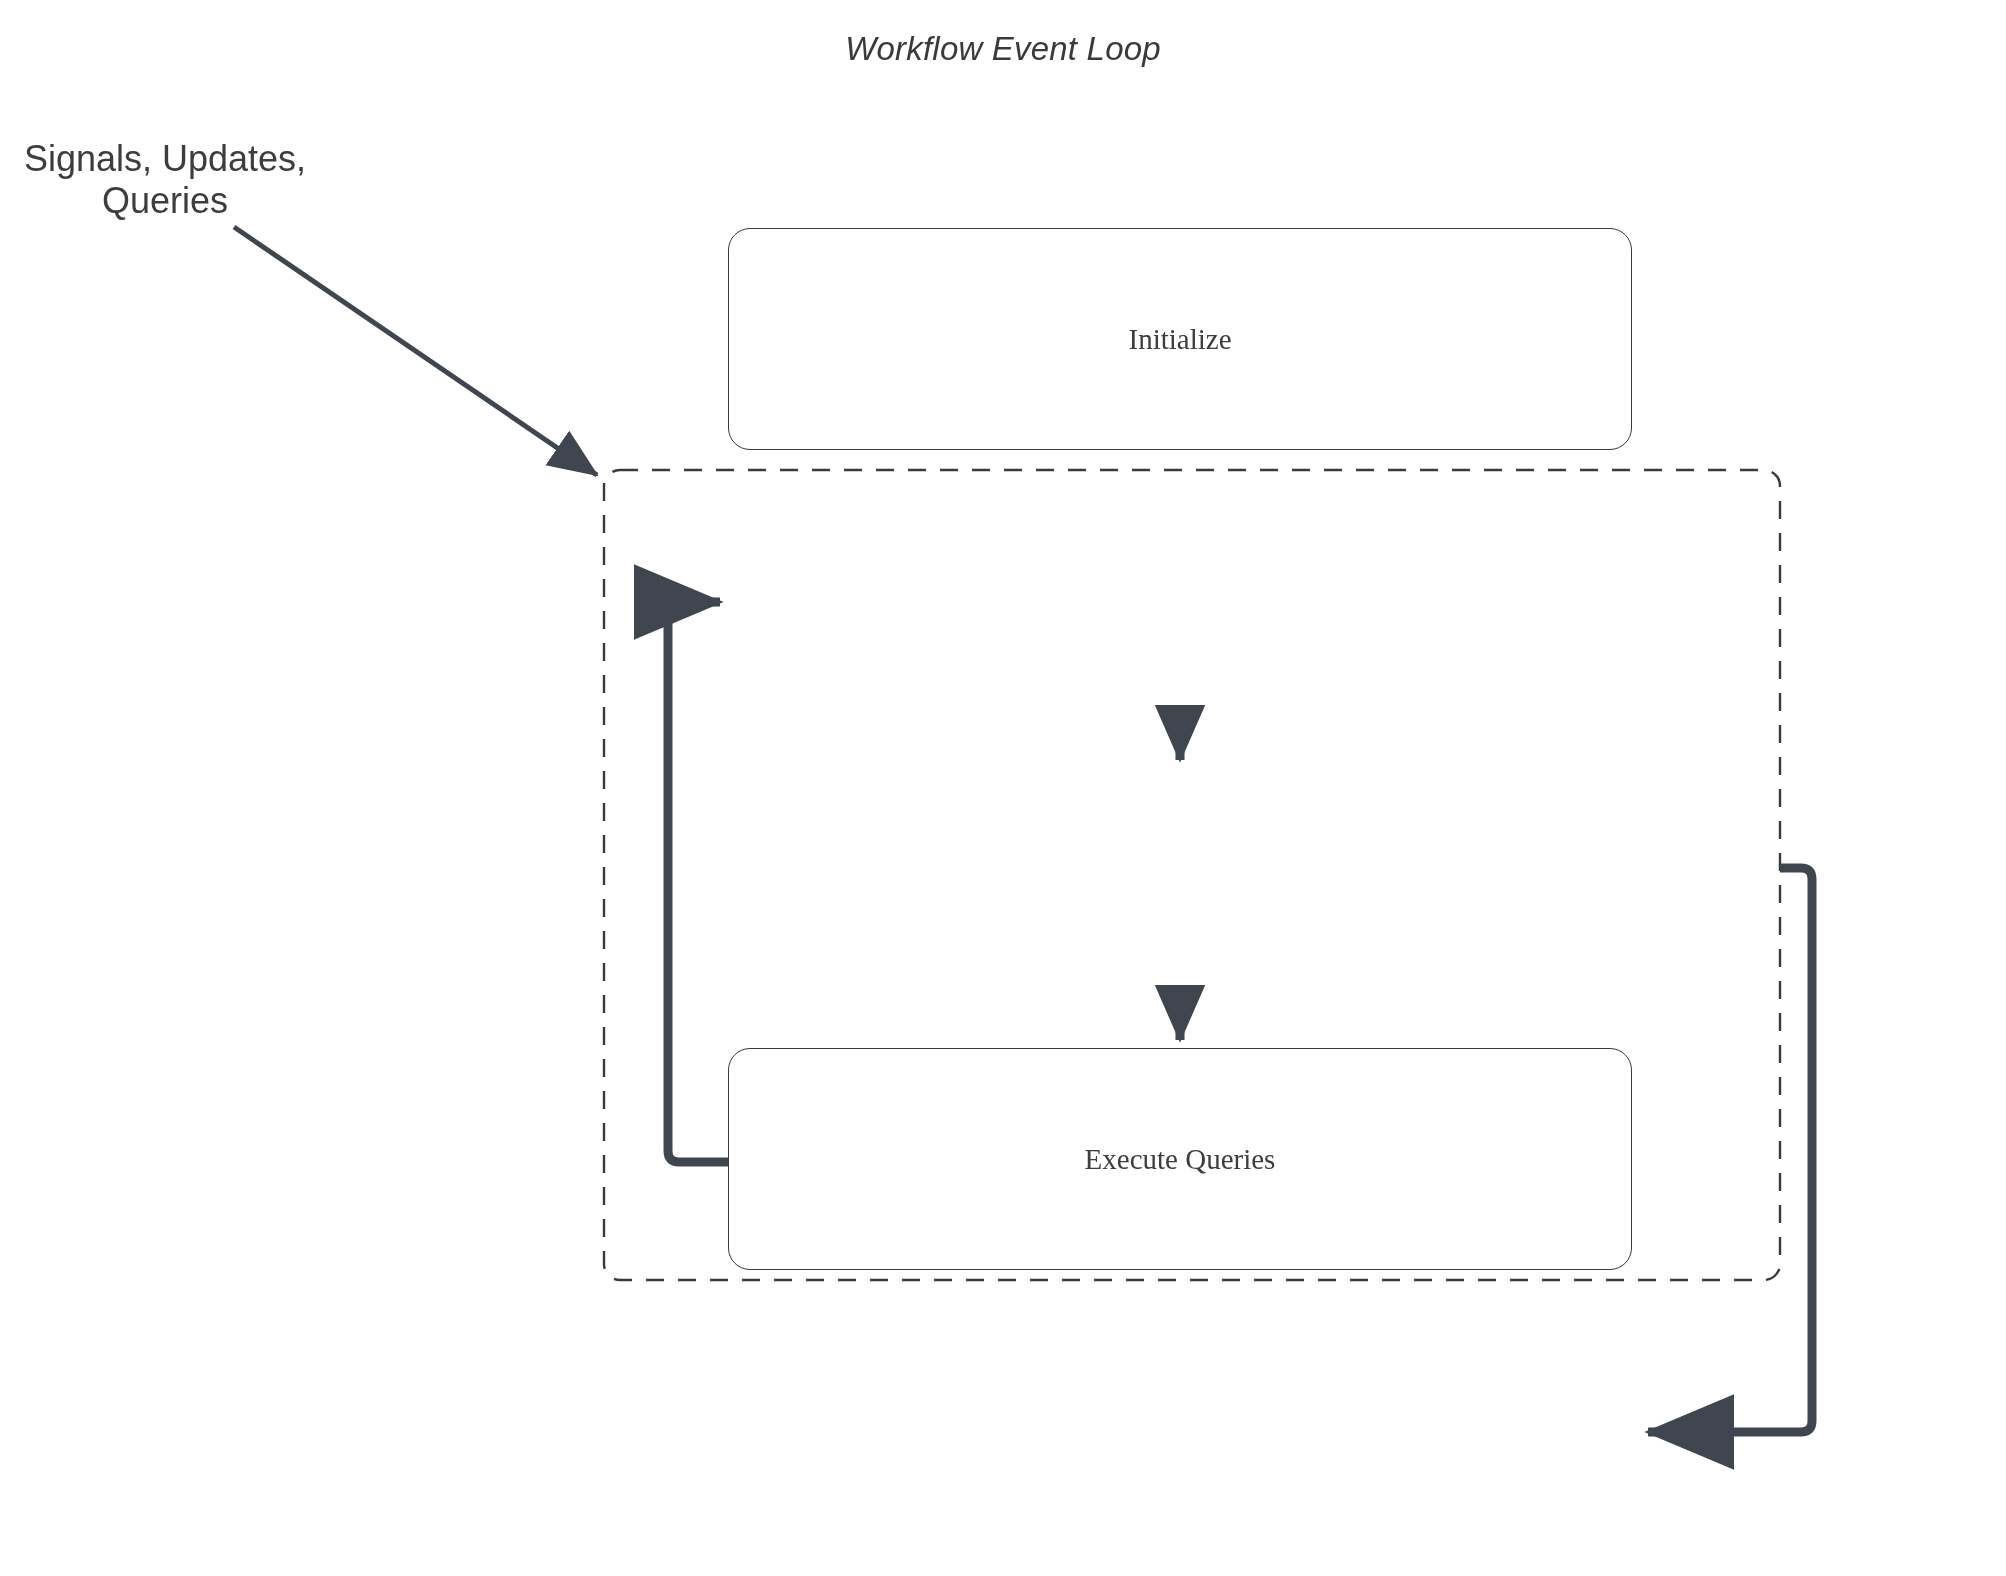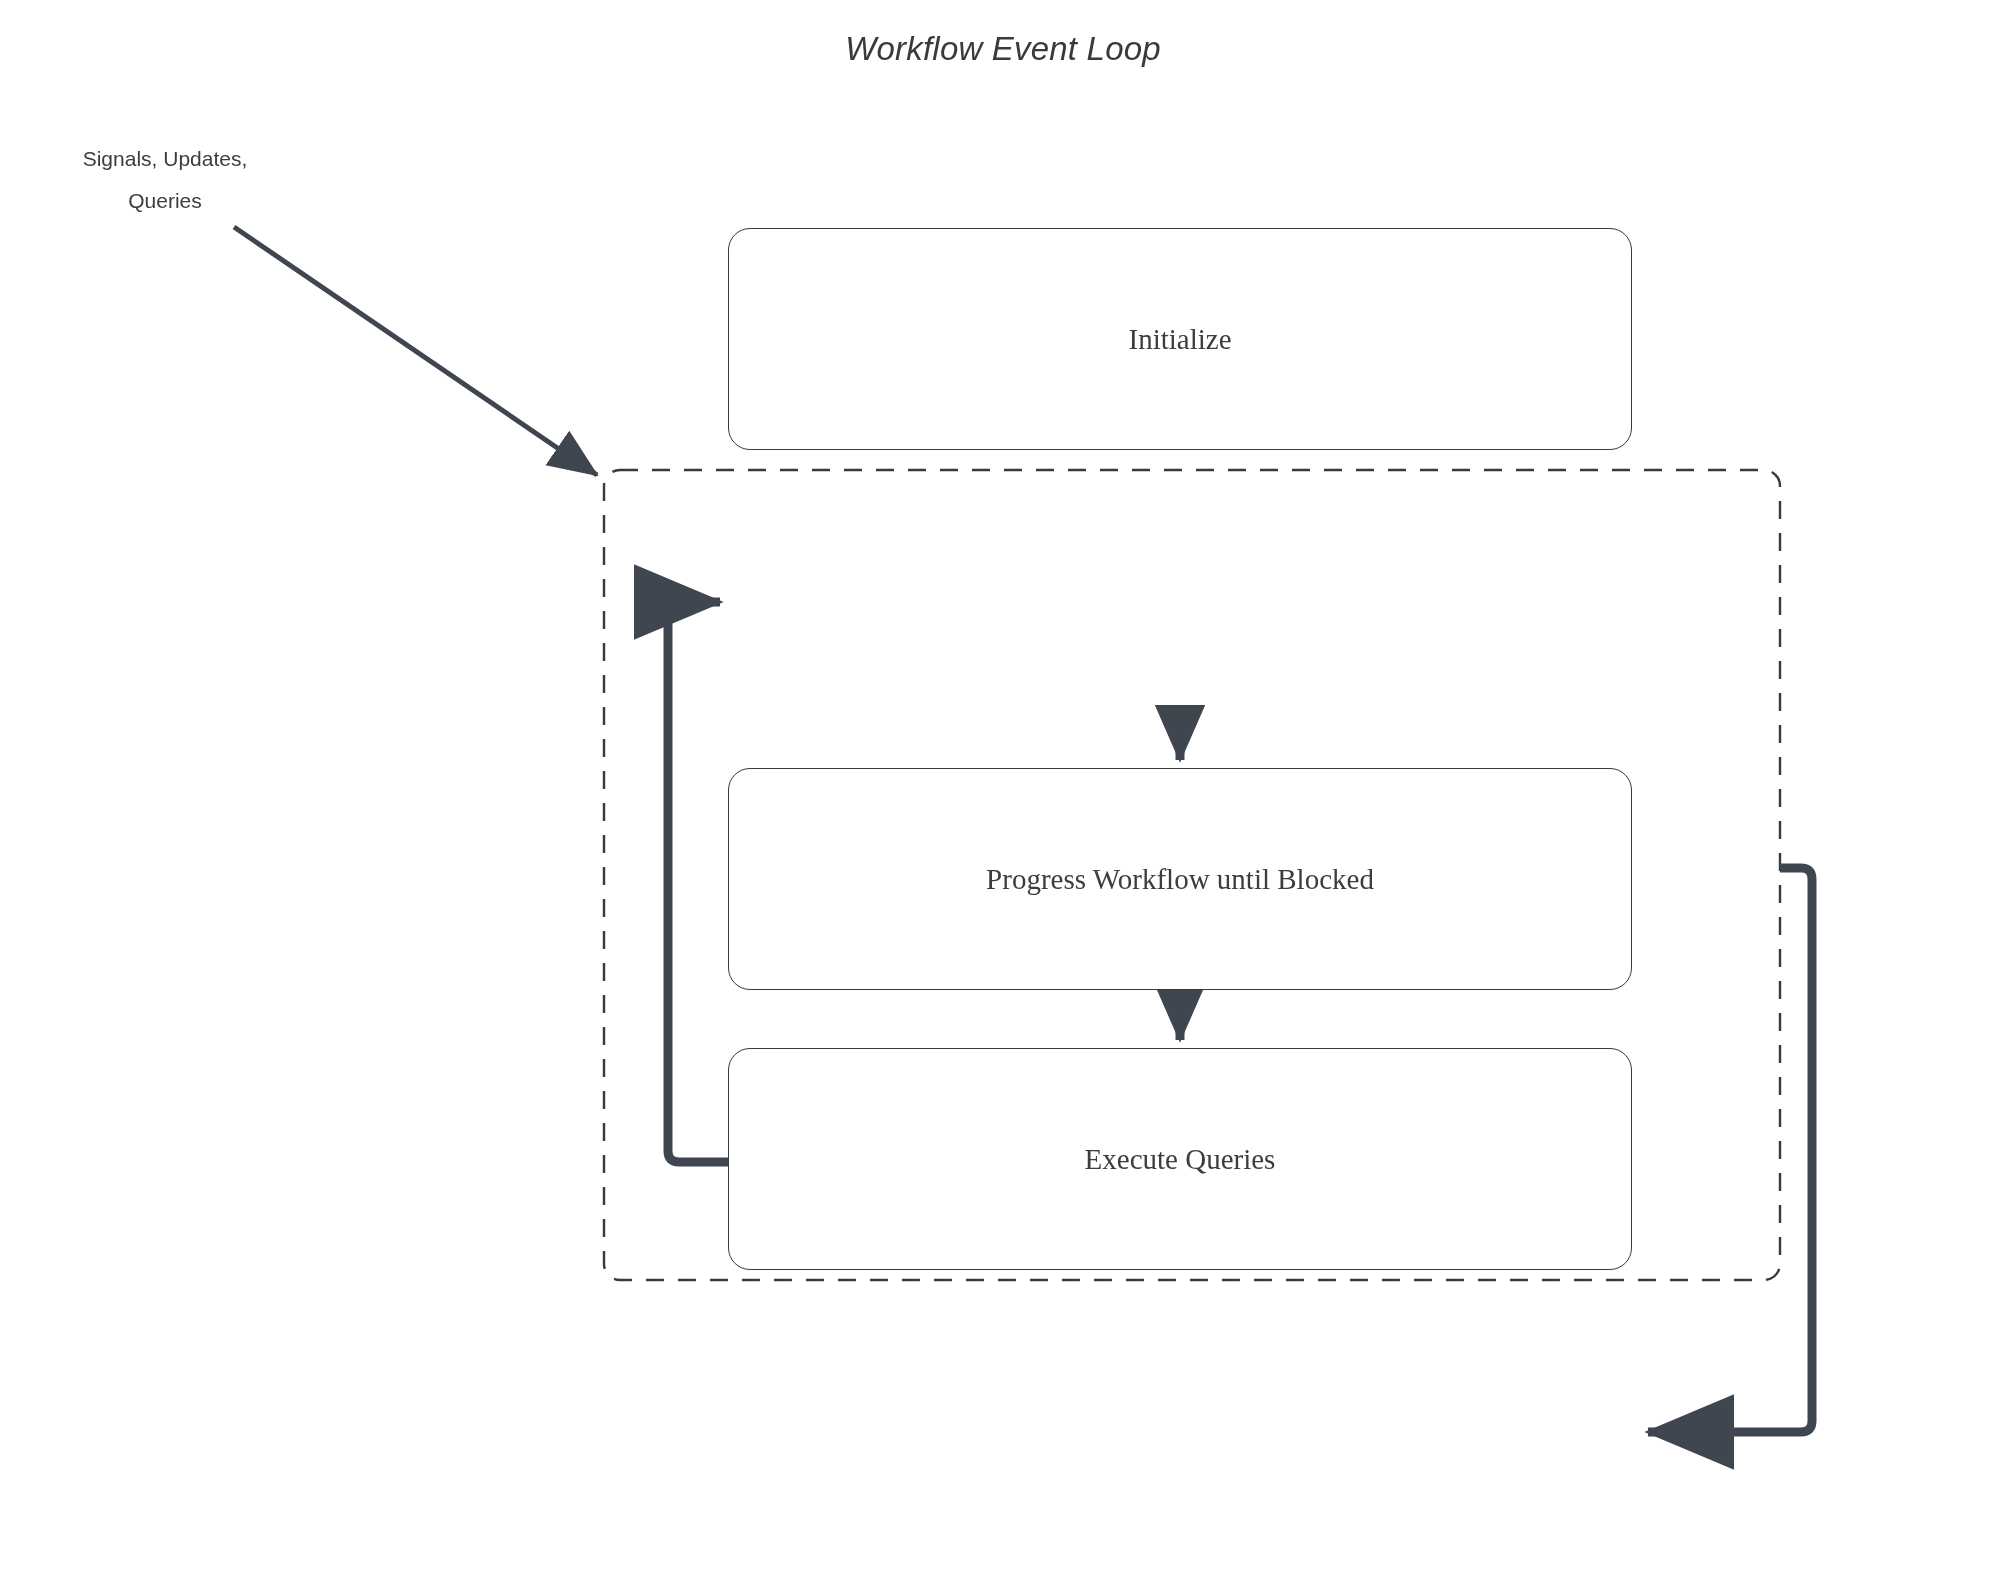--- a/index.html
+++ b/index.html
@@ -47,21 +47,21 @@
     letter-spacing: 0.2px;
   }
 
   
   .external-label {
     position: absolute;
     left: 20px;
     top: 138px;
     width: 290px;
     text-align: center;
-    font-size: 21px;
+    font-size: 36px;
     line-height: 42px;
     color: #3d3d3d;
     white-space: pre-line;
   }
 
   
   .node-box {
     position: absolute;
     left: 728px;
     width: 904px;
@@ -121,22 +121,19 @@
     <path d="M728,1162 L679,1162 Q668,1162 668,1151 L668,613 Q668,602 679,602 L720,602" fill="none" stroke="#3f4650" stroke-width="9" stroke-linecap="butt" marker-end="url(#arrow-thin)"></path>
 
     <path d="M1780,868 L1801,868 Q1812,868 1812,879 L1812,1421 Q1812,1432 1801,1432 L1648,1432" fill="none" stroke="#3f4650" stroke-width="9" stroke-linecap="butt" marker-end="url(#arrow-thin)"></path>
   </svg>
 
   <div class="node-box" id="node-initialize">
     <span class="node-label">Initialize</span>
   </div>
 
 
-  <div class="node-box" id="node-progress-wf">
-    <span class="node-label">Progress Workflow until Blocked</span>
-  </div>
 
   <div class="node-box" id="node-execute-queries">
     <span class="node-label">Execute Queries</span>
   </div>
 
 
 </div>
 
 </body></html>

